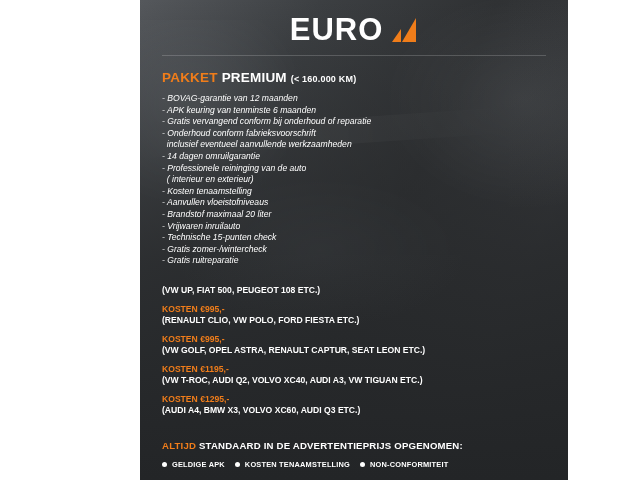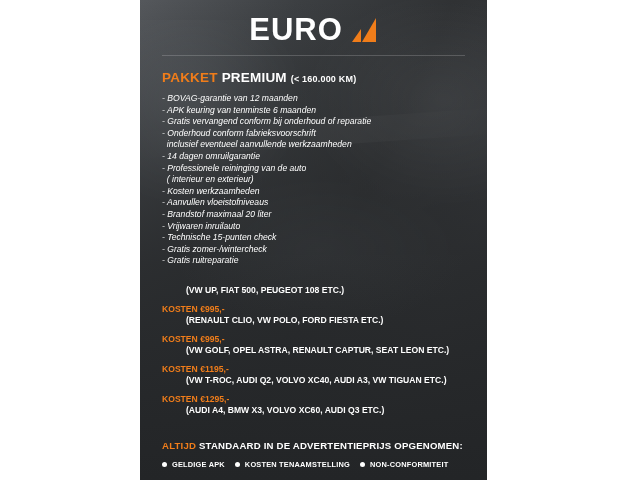--- a/index.html
+++ b/index.html
@@ -16,21 +16,21 @@
   .page {
     position: relative;
     width: 640px;
     height: 480px;
     background: #ffffff;
   }
   .poster {
     position: absolute;
     left: 140px;
     top: 0;
-    width: 347px;
+    width: 428px;
     height: 480px;
     background: #2f3133;
     overflow: hidden;
   }
   
   .bg-photo {
     position: absolute;
     inset: 0;
     background:
       linear-gradient(180deg, rgba(55,57,60,0.0) 0%, rgba(40,42,44,0.85) 55%, rgba(35,37,39,1) 100%),
@@ -168,21 +168,20 @@
     color: #f07d1a;
     font-size: 8.6px;
     font-weight: bold;
     line-height: 11px;
   }
   .price-models {
     color: #ffffff;
     font-size: 8.6px;
     font-weight: bold;
     line-height: 11px;
-    margin-left: 24px;
   }
 
   
   .footer {
     margin-top: 24px;
   }
   .footer-title {
     font-size: 9.6px;
     font-weight: bold;
     color: #ffffff;
@@ -245,21 +244,21 @@
 
       <ul class="features">
         <li>- BOVAG-garantie van 12 maanden</li>
         <li>- APK keuring van tenminste 6 maanden</li>
         <li>- Gratis vervangend conform bij onderhoud of reparatie</li>
         <li>- Onderhoud conform fabrieksvoorschrift</li>
         <li>  inclusief eventueel aanvullende werkzaamheden</li>
         <li>- 14 dagen omruilgarantie</li>
         <li>- Professionele reininging van de auto</li>
         <li>  ( interieur en exterieur)</li>
-        <li>- Kosten werkzaamheden</li>
+        <li>- Kosten tenaamstelling</li>
         <li>- Aanvullen vloeistofniveaus</li>
         <li>- Brandstof maximaal 20 liter</li>
         <li>- Vrijwaren inruilauto</li>
         <li>- Technische 15-punten check</li>
         <li>- Gratis zomer-/wintercheck</li>
         <li>- Gratis ruitreparatie</li>
       </ul>
 
       <div class="prices">
         <div class="price-block">

